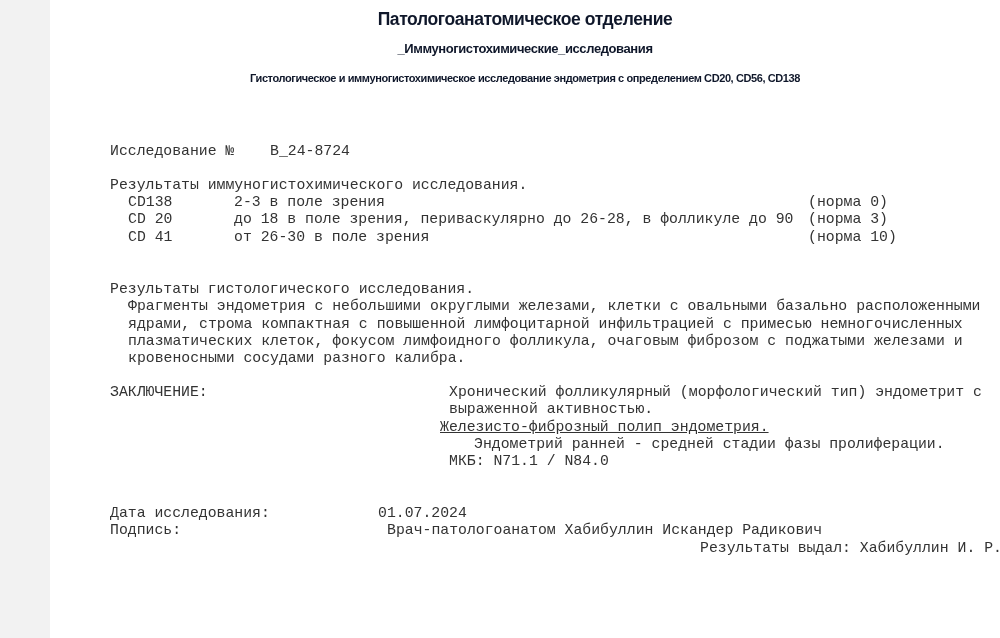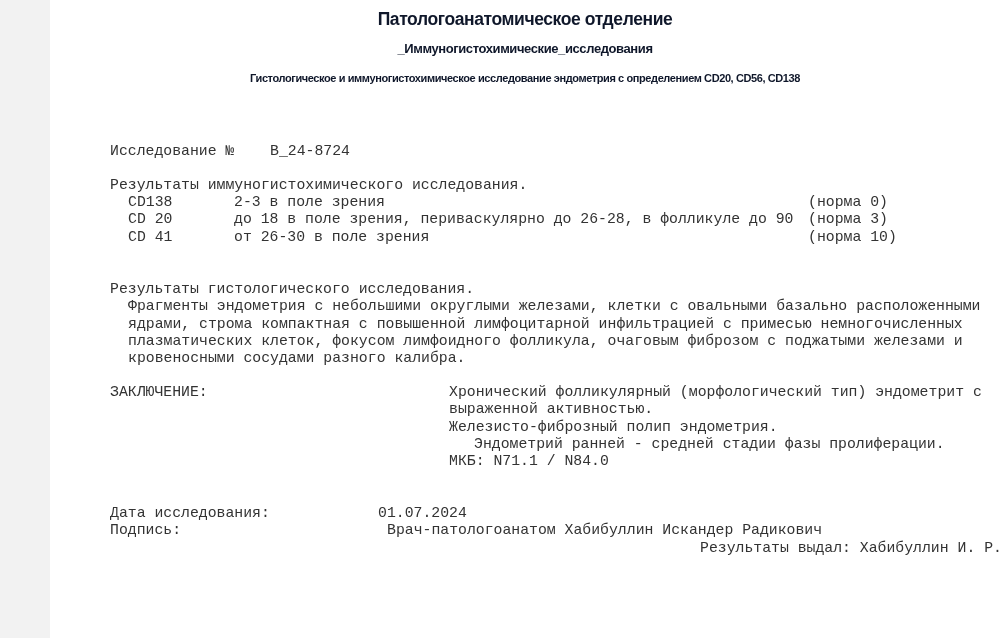--- a/index.html
+++ b/index.html
@@ -59,21 +59,21 @@
 
 <div class="mono" style="left:98px; top:281px;">Результаты гистологического исследования.</div>
 <div class="mono" style="left:116px; top:298px;">Фрагменты эндометрия с небольшими округлыми железами, клетки с овальными базально расположенными</div>
 <div class="mono" style="left:116px; top:316px;">ядрами, строма компактная с повышенной лимфоцитарной инфильтрацией с примесью немногочисленных</div>
 <div class="mono" style="left:116px; top:333px;">плазматических клеток, фокусом лимфоидного фолликула, очаговым фиброзом с поджатыми железами и</div>
 <div class="mono" style="left:116px; top:350px;">кровеносными сосудами разного калибра.</div>
 
 <div class="mono" style="left:98px; top:384px;">ЗАКЛЮЧЕНИЕ:</div>
 <div class="mono" style="left:437px; top:384px;">Хронический фолликулярный (морфологический тип) эндометрит с</div>
 <div class="mono" style="left:437px; top:401px;">выраженной активностью.</div>
-<div class="mono" style="left:437px; top:419px;">Железисто-фиброзный полип эндометрия.</div>
+<div class="mono" style="left:428px; top:419px;text-decoration:underline;">Железисто-фиброзный полип эндометрия.</div>
 <div class="mono" style="left:462px; top:436px;">Эндометрий ранней - средней стадии фазы пролиферации.</div>
 <div class="mono" style="left:437px; top:453px;">МКБ: N71.1 / N84.0</div>
 
 <div class="mono" style="left:98px; top:505px;">Дата исследования:</div>
 <div class="mono" style="left:366px; top:505px;">01.07.2024</div>
 <div class="mono" style="left:98px; top:522px;">Подпись:</div>
 <div class="mono" style="left:375px; top:522px;">Врач-патологоанатом Хабибуллин Искандер Радикович</div>
 <div class="mono" style="left:688px; top:540px;">Результаты выдал: Хабибуллин И. Р.</div>
 
 </body></html>

